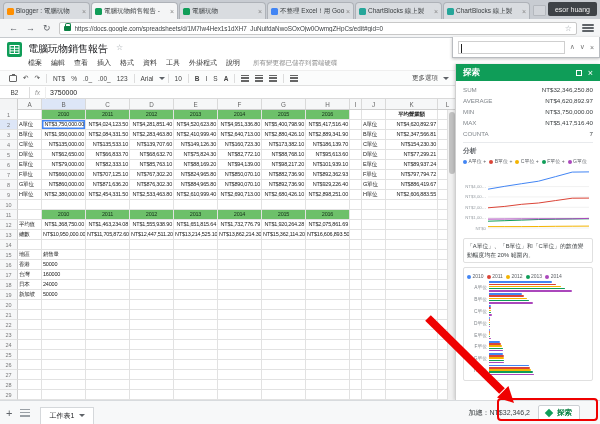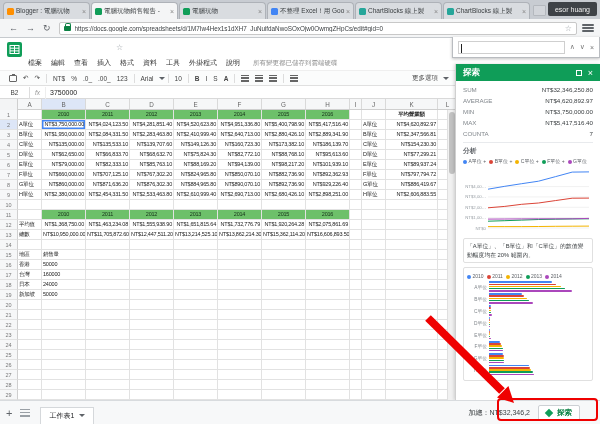--- a/index.html
+++ b/index.html
@@ -180,20 +180,21 @@
     <span class="findic">×</span>
   </div>
 
   <svg class="docicon" width="15" height="15" viewBox="0 0 15 15">
     <rect width="15" height="15" rx="2" fill="#0f9d58"></rect>
     <rect x="3" y="3.5" width="9" height="8" fill="none" stroke="#ffffff" stroke-width="1"></rect>
     <line x1="3" y1="6.2" x2="12" y2="6.2" stroke="#ffffff" stroke-width="1"></line>
     <line x1="3" y1="8.9" x2="12" y2="8.9" stroke="#ffffff" stroke-width="1"></line>
     <line x1="7.5" y1="3.5" x2="7.5" y2="11.5" stroke="#ffffff" stroke-width="1"></line>
   </svg>
+  <div class="doctitle">電腦玩物銷售報告</div>
   <div class="titlestar">☆</div>
 
   <div class="menurow">
     <span style="display:flex;">
         <span class="mitem">檔案</span>
         <span class="mitem">編輯</span>
         <span class="mitem">查看</span>
         <span class="mitem">插入</span>
         <span class="mitem">格式</span>
         <span class="mitem">資料</span>

